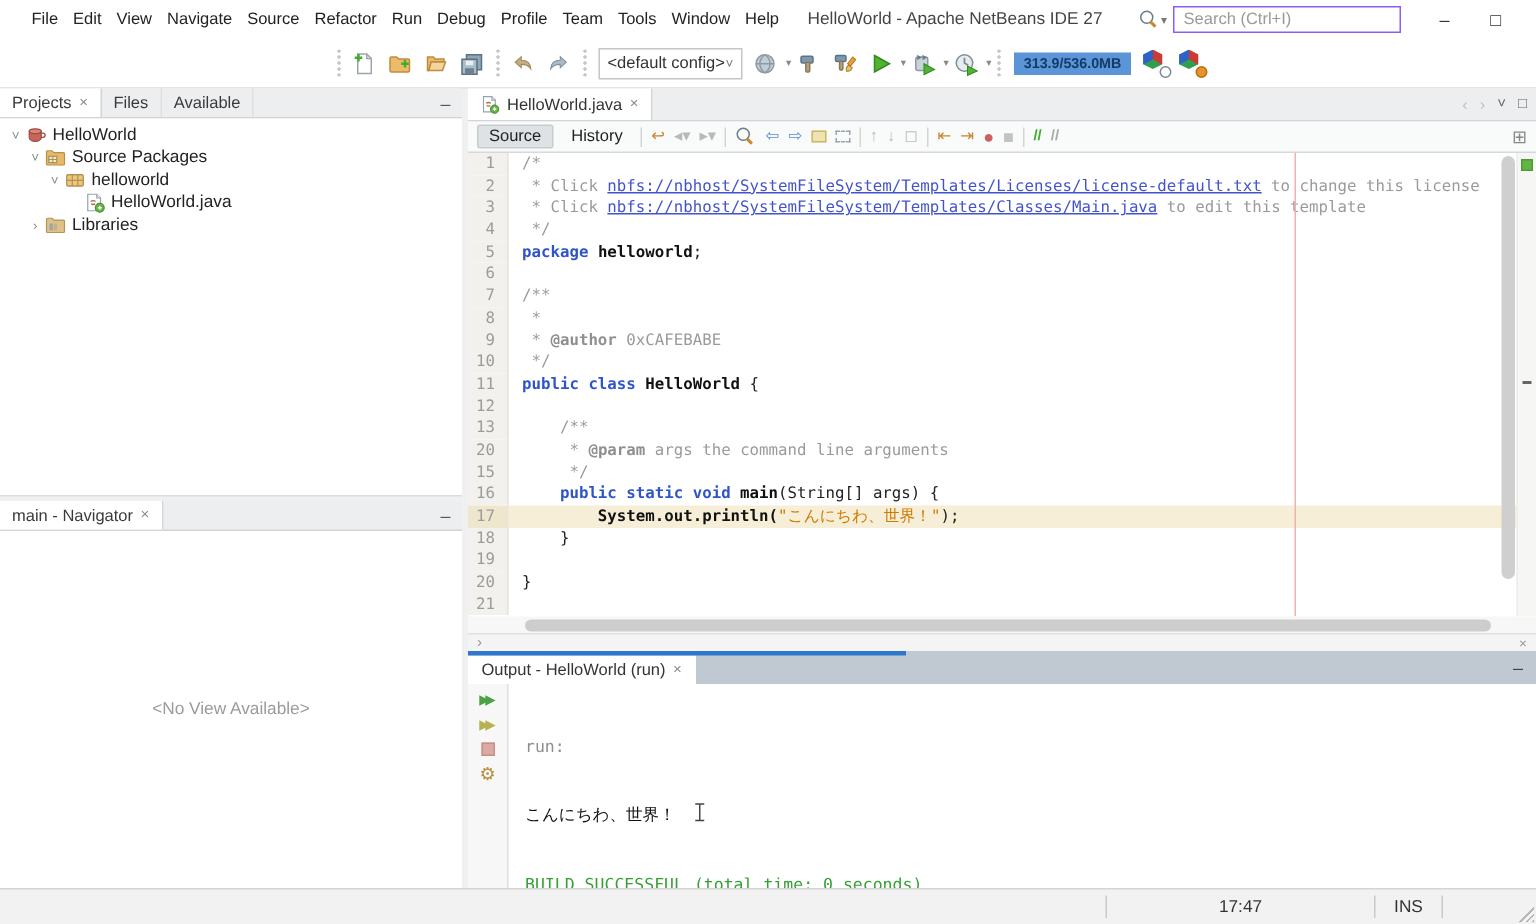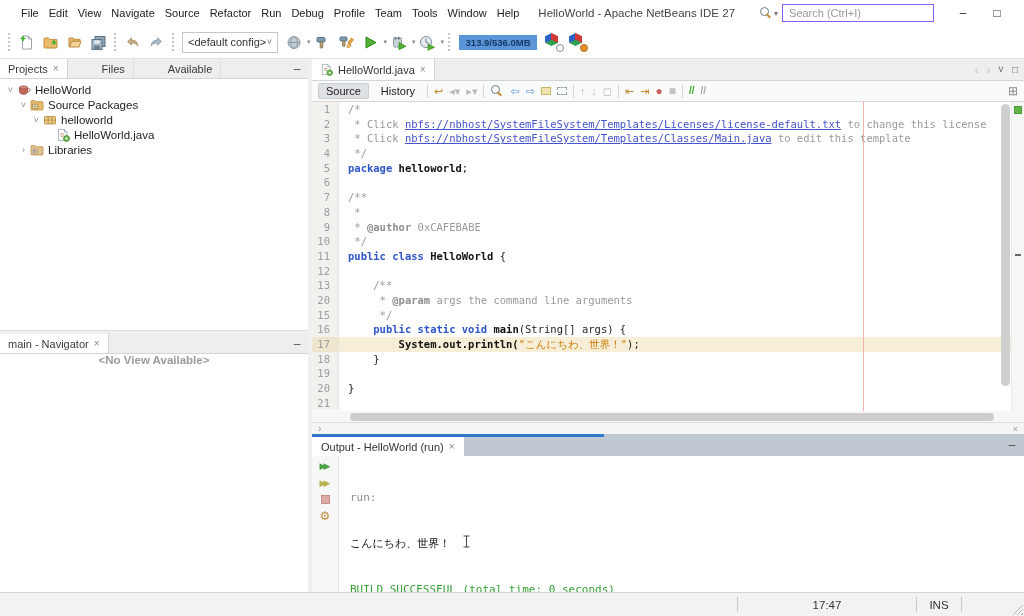--- a/index.html
+++ b/index.html
@@ -21,21 +21,21 @@
   .i-mag::before { content:""; position:absolute; width:7px; height:7px; border:1.6px solid #6b7c8a; border-radius:50%; left:1px; top:1px; }
   .i-mag::after { content:""; position:absolute; width:5px; height:2px; background:#c8882f; transform:rotate(45deg); left:7px; top:9px; }
   .mag-drop { font-size:8px; color:#777; margin:0 4px 0 1px; }
   .search-box { width:152px; height:18px; border:1px solid #8b5cf6; background:#fff; font-family:"Liberation Sans",sans-serif;
     font-size:11px; padding:0 6px; color:#333; outline:none; }
   .search-box::placeholder { color:#9a9a9a; }
   .winbtns { display:flex; height:100%; margin-left:12px; }
   .winbtn { width:34px; height:100%; display:flex; align-items:center; justify-content:center; font-size:12px; color:#333; }
 
   
-  .toolbar { height:33px; display:flex; align-items:center; background:#fff; border-bottom:1px solid #e3e3e3; flex:0 0 auto; padding-left:4px; }
+  .toolbar { height:33px; display:flex; align-items:center; background:#fff; border-bottom:1px solid #e3e3e3; flex:0 0 auto; padding-left:4px;justify-content:center; }
   .tbtn { width:24px; height:24px; display:flex; align-items:center; justify-content:center; }
   .grip { width:6px; height:18px; margin:0 2px;
     background-image:radial-gradient(#c6c6c6 1px, transparent 1.2px); background-size:4px 4px; background-position:center; background-repeat:repeat-y; }
   .cfg-combo { width:96px; height:21px; border:1px solid #c6c6c6; background:#fff; display:flex; align-items:center; margin:0 4px;
     font-size:11px; color:#333; padding:0 5px; }
   .cfg-combo .cfg-arrow { margin-left:auto; color:#777; font-size:9px; }
   .drop-mini { font-size:7px; color:#888; margin-left:1px; }
   .memory { width:78px; height:15px; background:#5b94d7; display:flex; align-items:center; justify-content:center; margin:0 5px; }
   .memory span { font-size:9.5px; font-weight:bold; color:#143a68; white-space:nowrap; }
   .cube { width:13px; height:13px; display:inline-block; position:relative;
@@ -45,35 +45,35 @@
   .badge { position:absolute; right:-1px; bottom:-1px; width:8px; height:8px; border-radius:50%; border:1px solid #7b8793; background:#fff; }
   .badge.pause { background:#e8922c; border-color:#b56d14; }
 
   
   .main { height:533px; display:flex; flex:0 0 auto; background:#ececec; }
   .leftcol { width:308px; display:flex; flex-direction:column; background:#fff; }
   .vsplit { width:4px; background:#f0f0f0; }
   .rightcol { flex:1; display:flex; flex-direction:column; background:#fff; min-width:0; }
 
   
-  .tabbar { height:20px; background:#eceef0; border-bottom:1px solid #d2d4d6; display:flex; align-items:stretch; font-size:11px;gap:26px; }
+  .tabbar { height:20px; background:#eceef0; border-bottom:1px solid #d2d4d6; display:flex; align-items:stretch; font-size:11px; }
   .ptab { display:flex; align-items:center; padding:0 8px; color:#3a3a3a; border-right:1px solid #dddfe1; }
   .ptab.active { background:#fff; border-right:1px solid #d2d4d6; }
   .tab-close { margin-left:5px; color:#8a8a8a; font-size:10px; }
   .bar-fill { flex:1; }
   .minbtn { width:22px; display:flex; align-items:center; justify-content:center; color:#555; font-size:12px; }
 
   
   .tree { flex:1; background:#fff; padding-top:3px; overflow:hidden; }
   .trow { height:15px; display:flex; align-items:center; font-size:11.5px; color:#222; white-space:nowrap; }
   .expander { width:11px; text-align:center; color:#8a8a8a; font-size:9px; flex:0 0 auto; }
   .ticon { width:14px; height:14px; margin:0 4px 0 1px; flex:0 0 auto; }
 
   .hsplit { height:4px; background:#f0f0f0; border-top:1px solid #ddd; }
-  .navbody { flex:1; background:#fff; display:flex; align-items:flex-start; justify-content:center;font-weight:bold; }
+  .navbody { flex:1; background:#fff; display:flex; align-items:center; justify-content:center; }
   .noview { color:#9b9b9b; font-size:11.5px; }
 
   
   .edtabs { height:22px; background:#eceef0; border-bottom:1px solid #d2d4d6; display:flex; align-items:stretch; flex:0 0 auto; }
   .edtab { display:flex; align-items:center; background:#fff; padding:0 8px; font-size:11px; color:#333; border-right:1px solid #d2d4d6; }
   .edtab svg { margin-right:5px; }
   .edtab-ctrls { display:flex; align-items:center; padding-right:6px; gap:8px; color:#777; }
   .ctrl-dim { color:#bfbfbf; font-size:11px; }
   .ctrl { color:#666; font-size:10px; }
 

